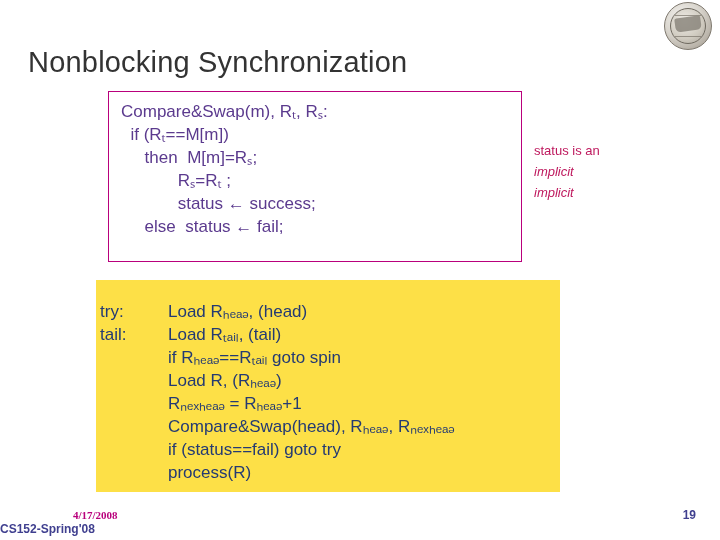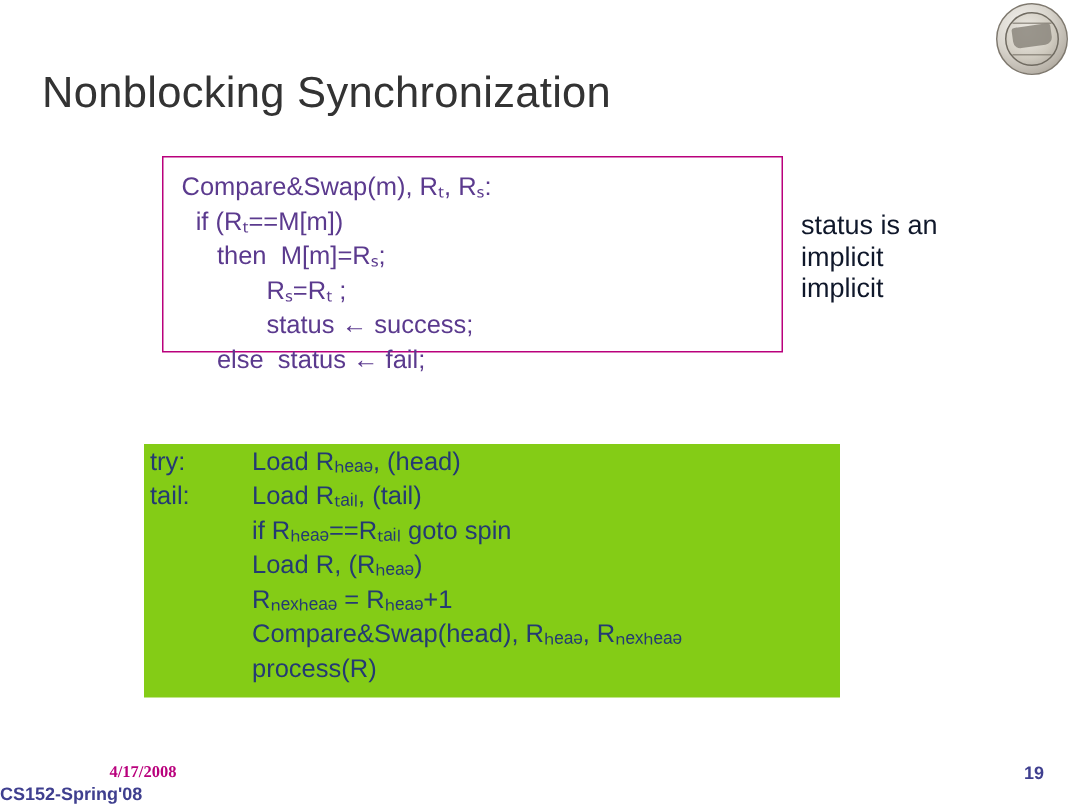--- a/index.html
+++ b/index.html
@@ -60,56 +60,56 @@
     top: 46px;
     font-size: 29px;
     color: #333333;
     letter-spacing: 0.2px;
   }
 
   
   .codebox {
     position: absolute;
     left: 108px;
-    top: 104px;
+    top: 91px;
     width: 414px;
-    height: 131px;
+    height: 171px;
     border: 1px solid #b9007c;
     box-sizing: border-box;
     background: transparent;
   }
   .codebox .cline {
     color: #5b3a8e;
     font-size: 17px;
     line-height: 23px;
     white-space: pre;
     padding-left: 12px;
   }
   .codebox .cline:first-child { padding-top: 8px; }
 
   
   .annot {
     position: absolute;
     left: 534px;
     top: 140px;
     width: 170px;
-    color: #0f172a;
-    font-size: 18px;
+    color: #be185d;
+    font-size: 13px;
     line-height: 21px;
   }
-  .annot .it { }
+  .annot .it { font-style: italic; }
 
   
   .lowerblock {
     position: absolute;
     left: 96px;
-    top: 296px;
+    top: 280px;
     width: 464px;
-    background: #84cc16;
-    padding: 0 0 8px 0;
+    background: #fde047;
+    padding: 20px 0 8px 0;
   }
   .lowerblock .row {
     display: block;
     color: #243a73;
     font-size: 17px;
     line-height: 23px;
     white-space: pre;
     padding-left: 4px;
   }
   .lbl { display: inline-block; width: 68px; }
@@ -169,18 +169,19 @@
   <div class="it">implicit</div>
 </div>
 
 <div class="lowerblock">
   <div class="row"><span class="lbl">try:</span><span>Load Rₕₑₐₔ, (head)</span></div>
   <div class="row"><span class="lbl">tail:</span><span>Load Rₜₐᵢₗ, (tail)</span></div>
   <div class="row"><span class="lbl"></span><span>if Rₕₑₐₔ==Rₜₐᵢₗ goto spin</span></div>
   <div class="row"><span class="lbl"></span><span>Load R, (Rₕₑₐₔ)</span></div>
   <div class="row"><span class="lbl"></span><span>Rₙₑₓₕₑₐₔ = Rₕₑₐₔ+1</span></div>
   <div class="row"><span class="lbl"></span><span>Compare&amp;Swap(head), Rₕₑₐₔ, Rₙₑₓₕₑₐₔ</span></div>
+  <div class="row"><span class="lbl"></span><span>if (status==fail) goto try</span></div>
   <div class="row"><span class="lbl"></span><span>process(R)</span></div>
 </div>
 
 <div class="footer-date">4/17/2008</div>
 <div class="footer-center">CS152-Spring'08</div>
 <div class="footer-page">19</div>
 
 </body></html>

